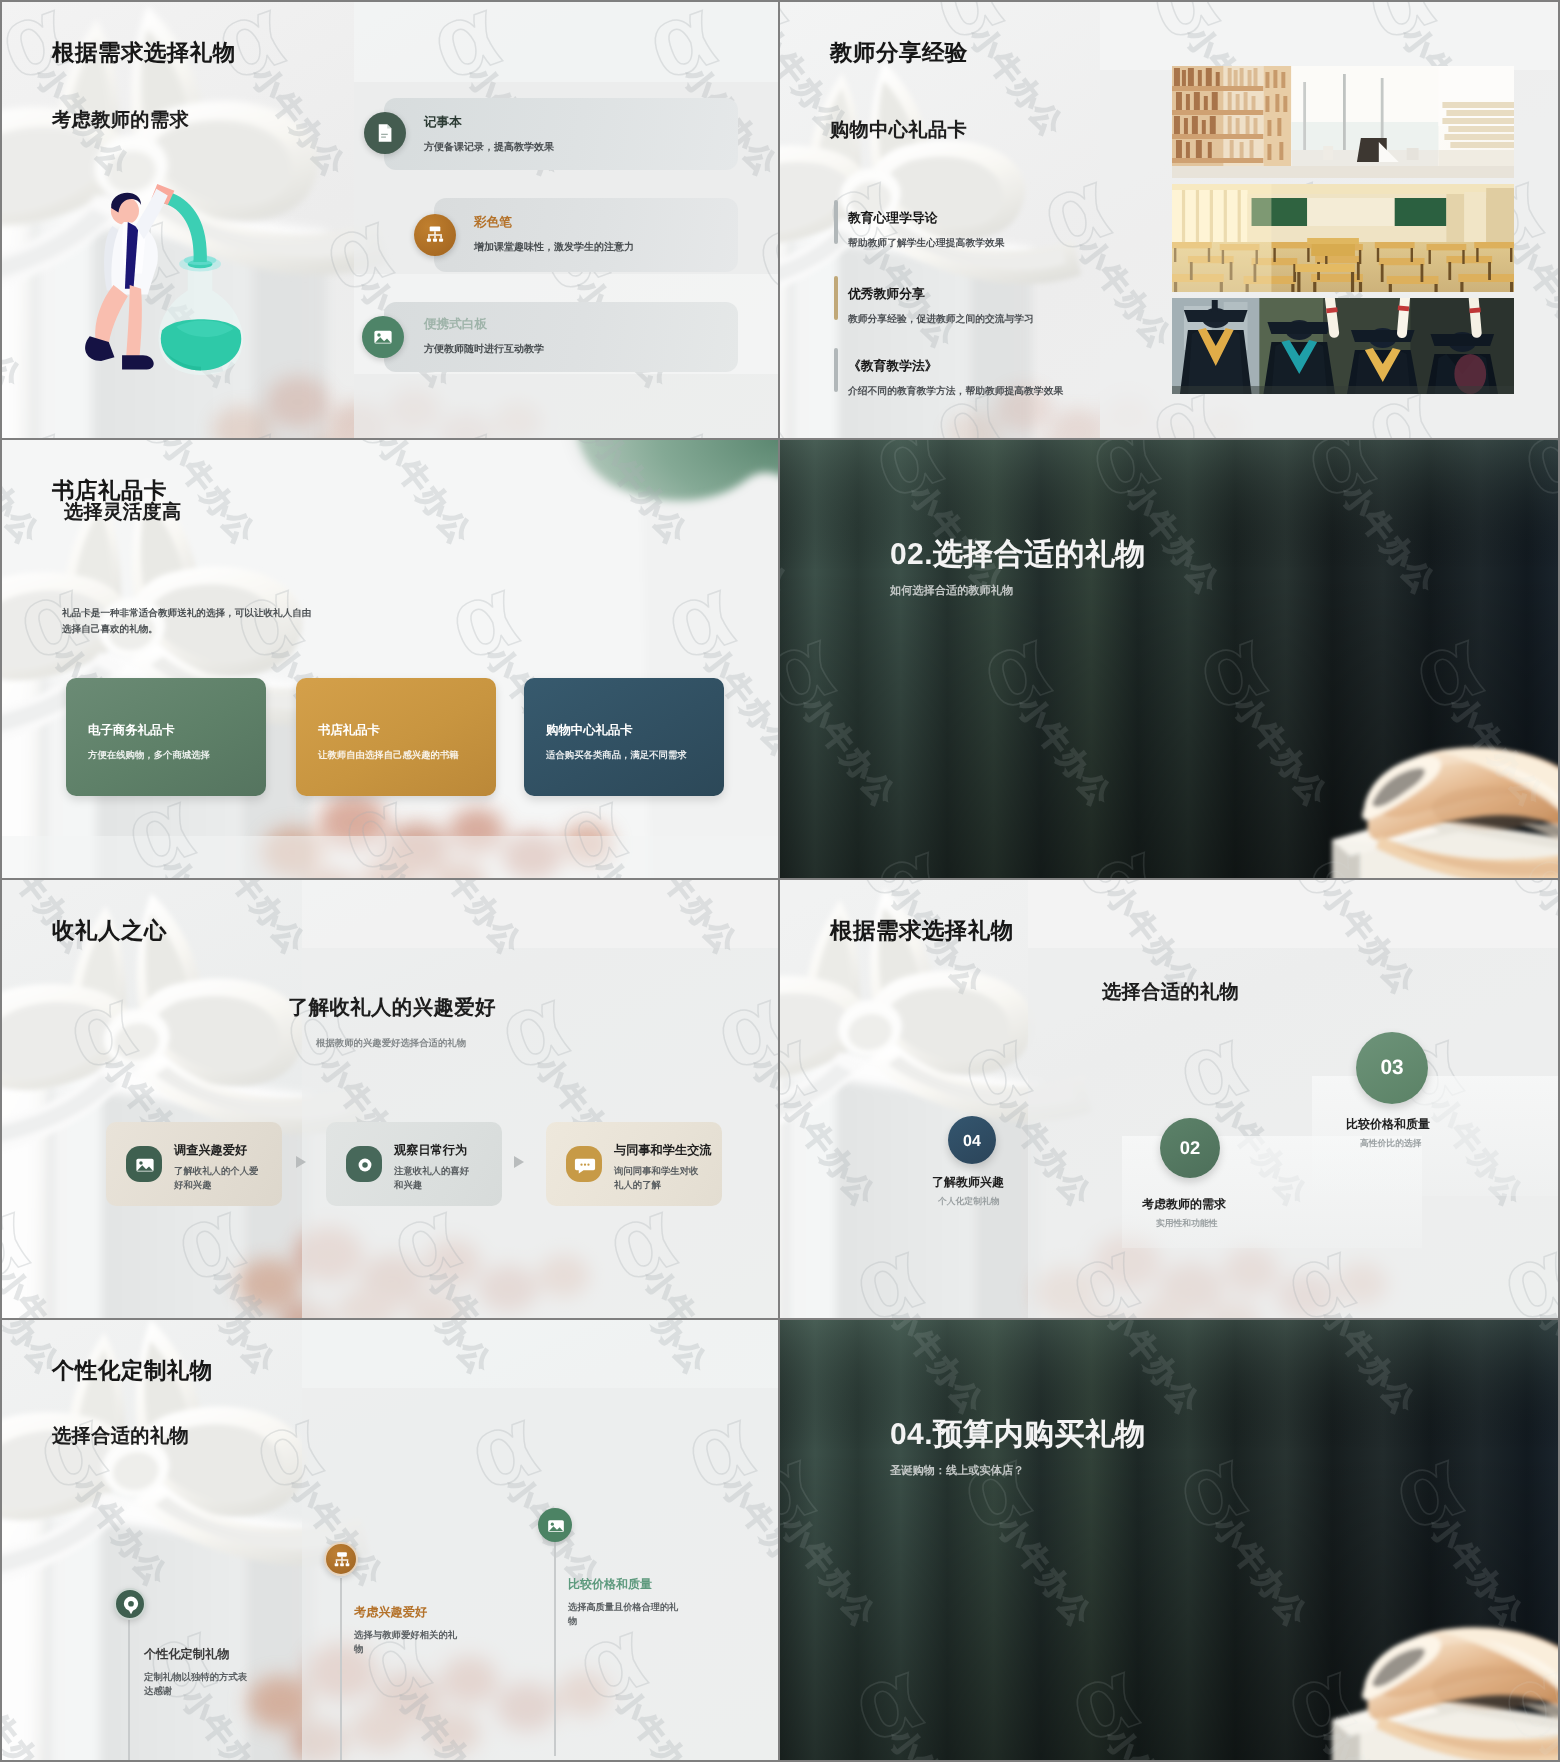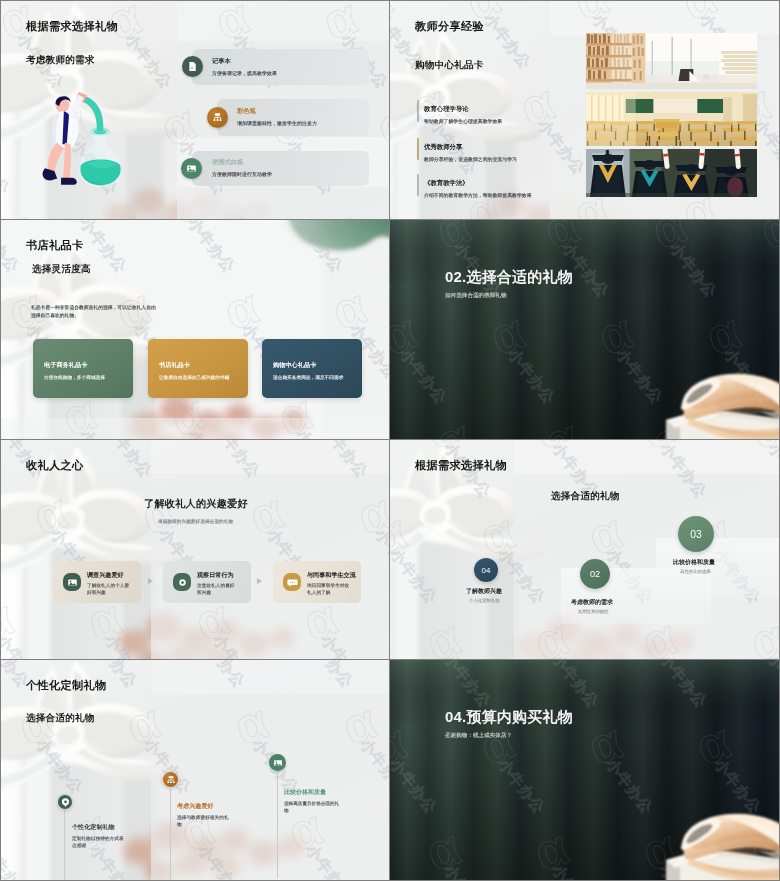--- a/index.html
+++ b/index.html
@@ -50,21 +50,21 @@
   
   .s5card{position:absolute;border-radius:5px;}
   .s5ic{position:absolute;border-radius:7px;display:flex;align-items:center;justify-content:center;}
   .s5h{position:absolute;font-weight:700;}
   .s5p{position:absolute;font-weight:600;color:#585d60;line-height:1.45;}
   .arrow{position:absolute;width:0;height:0;border-left:5px solid #b9bcbd;
          border-top:3.6px solid transparent;border-bottom:3.6px solid transparent;}
 
   
   .s6c{position:absolute;border-radius:50%;display:flex;align-items:center;justify-content:center;
-       color:#fff;font-weight:400;}
+       color:#fff;font-weight:700;}
   .s6h{position:absolute;font-weight:700;color:#1f1f1f;}
   .s6p{position:absolute;font-weight:600;color:#9aa0a2;}
   .s6step{position:absolute;background:linear-gradient(180deg,rgba(249,250,250,.72),rgba(242,244,244,.34));}
 
   
   .s7line{position:absolute;width:1px;background:#c8cbcc;}
   .s7c{position:absolute;border-radius:50%;display:flex;align-items:center;justify-content:center;box-sizing:border-box;}
   .s7h{position:absolute;font-weight:700;}
   .s7p{position:absolute;font-weight:600;color:#5a5f62;line-height:1.5;}
 </style>
@@ -751,21 +751,21 @@
           <div style="position: absolute; left: 279px; top: 177px;">
             <div class="wm" style="left: 0px; top: 0px; font-size: 50px; line-height: 36px; transform: rotate(-20deg); transform-origin: 50% 50%;">α</div>
             <div class="wm" style="left: 26px; top: 30px; font-size: 15px; line-height: 15px; transform: rotate(52deg); transform-origin: 0px 0px;">小牛办公</div>
           </div>
           <div style="position: absolute; left: 387px; top: 177px;">
             <div class="wm" style="left: 0px; top: 0px; font-size: 50px; line-height: 36px; transform: rotate(-20deg); transform-origin: 50% 50%;">α</div>
           </div>
         </div>
 
       <div class="stitle" style="left:25px;top:18px;font-size:11.2px">书店礼品卡</div>
-      <div class="ssub" style="left:31px;top:43px;font-size:9.6px">选择灵活度高</div>
+      <div class="ssub" style="left:31px;top:30px;font-size:9.6px">选择灵活度高</div>
       <div style="position:absolute;left:30px;top:84px;width:128px;font-size:4.8px;font-weight:600;color:#4c5154;line-height:1.65">礼品卡是一种非常适合教师送礼的选择，可以让收礼人自由选择自己喜欢的礼物。</div>
 
       <div class="s3card" style="left:32px;top:119px;width:100px;height:59px;background:linear-gradient(150deg,#6b8b75,#5e8068 55%,#55745f)"></div>
       <div class="s3h" style="left:43px;top:141px;font-size:6.2px">电子商务礼品卡</div>
       <div class="s3p" style="left:43px;top:154px;font-size:4.7px">方便在线购物，多个商城选择</div>
 
       <div class="s3card" style="left:147px;top:119px;width:100px;height:59px;background:linear-gradient(150deg,#d4a04a,#c89540 55%,#bb8838)"></div>
       <div class="s3h" style="left:158px;top:141px;font-size:6.2px">书店礼品卡</div>
       <div class="s3p" style="left:158px;top:154px;font-size:4.7px">让教师自由选择自己感兴趣的书籍</div>
 

